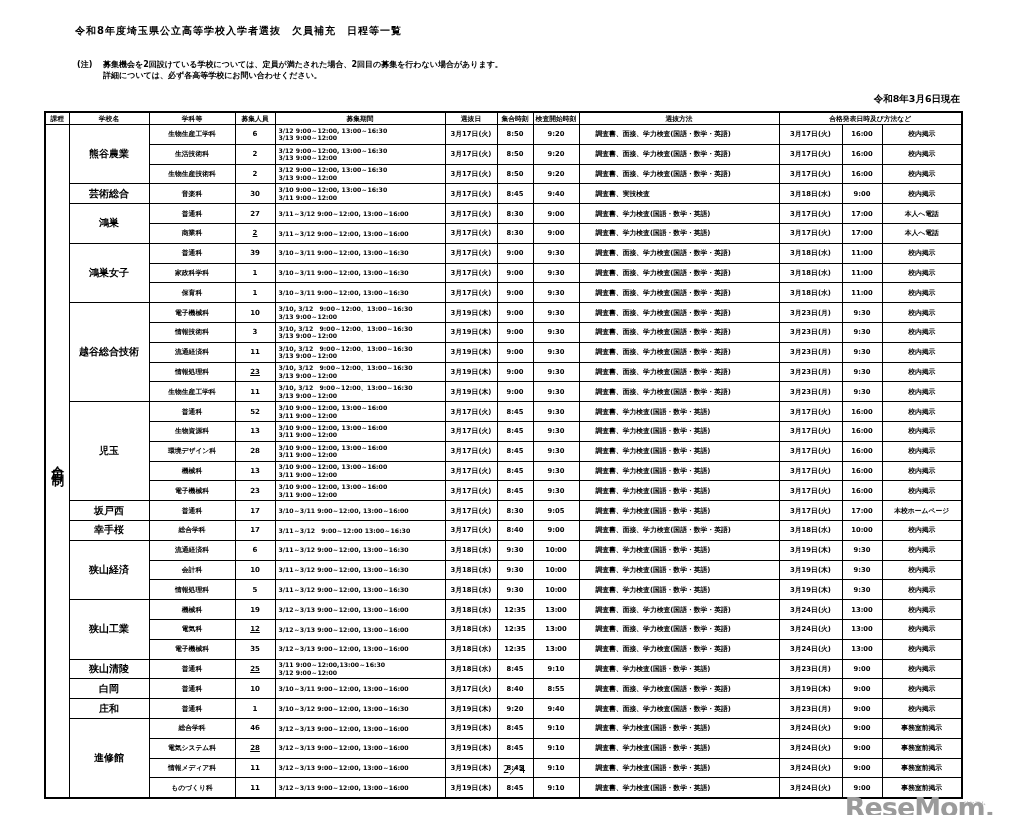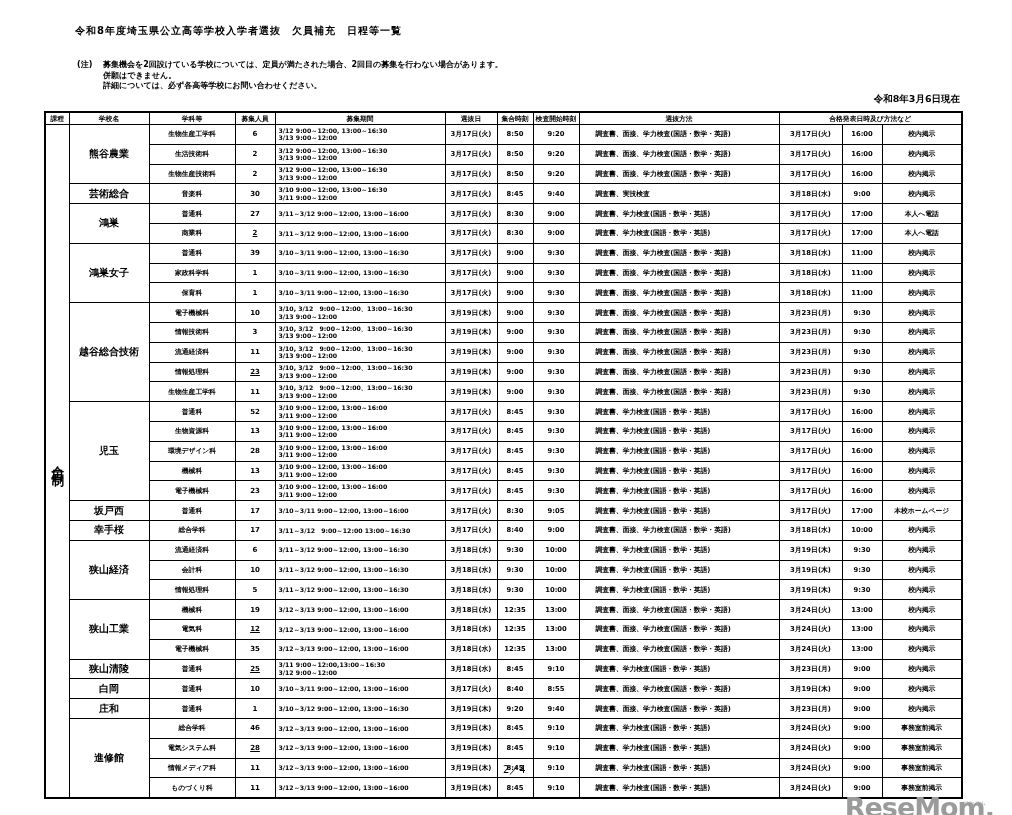--- a/index.html
+++ b/index.html
@@ -33,21 +33,20 @@
 </style>
 </head>
 <body>
 
 <div class="page">
 
   <div class="doc-title">令和8年度埼玉県公立高等学校入学者選抜　欠員補充　日程等一覧</div>
 
   <div class="notes">
     <div class="note-line1"><span class="note-label">(注)</span><span>募集機会を2回設けている学校については、定員が満たされた場合、2回目の募集を行わない場合があります。</span></div>
-    <div class="note-indent">併願はできません。</div>
     <div class="note-indent">詳細については、必ず各高等学校にお問い合わせください。</div>
   </div>
 
   <div class="asof">令和8年3月6日現在</div>
 
   <table class="sched">
     <colgroup>
       <col style="width:24px">
         <col style="width:80px">
         <col style="width:86px">

